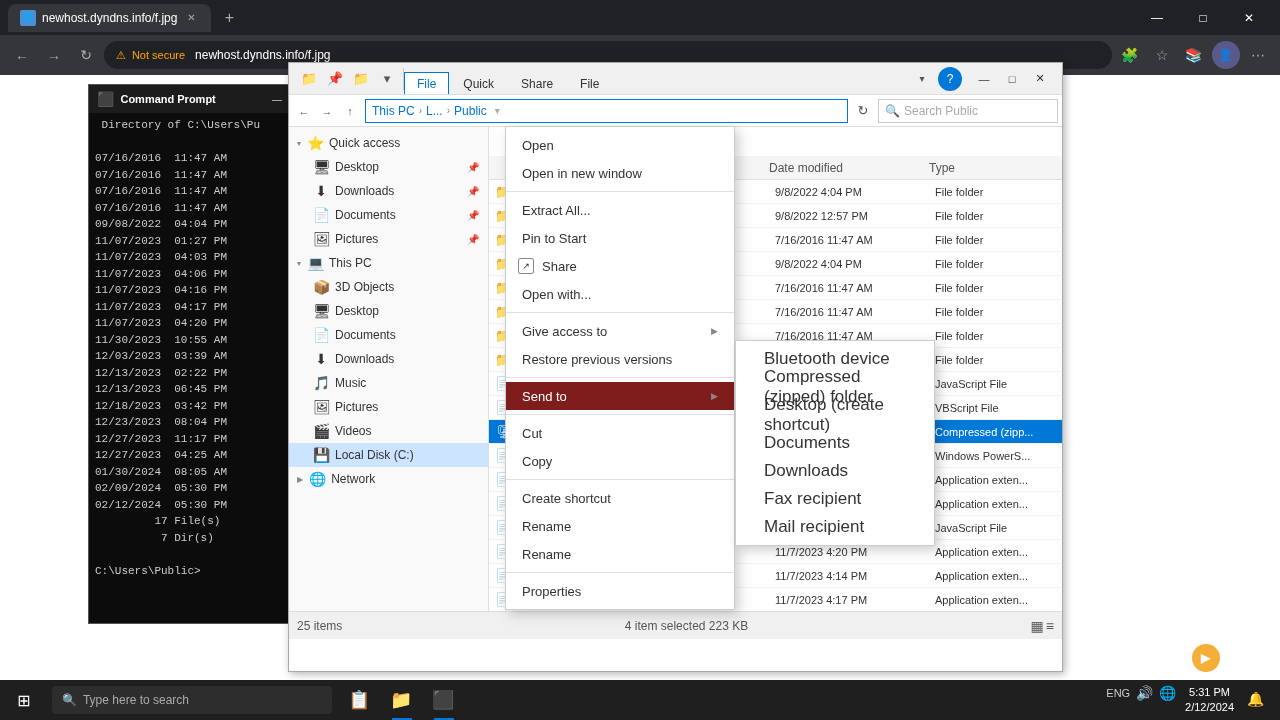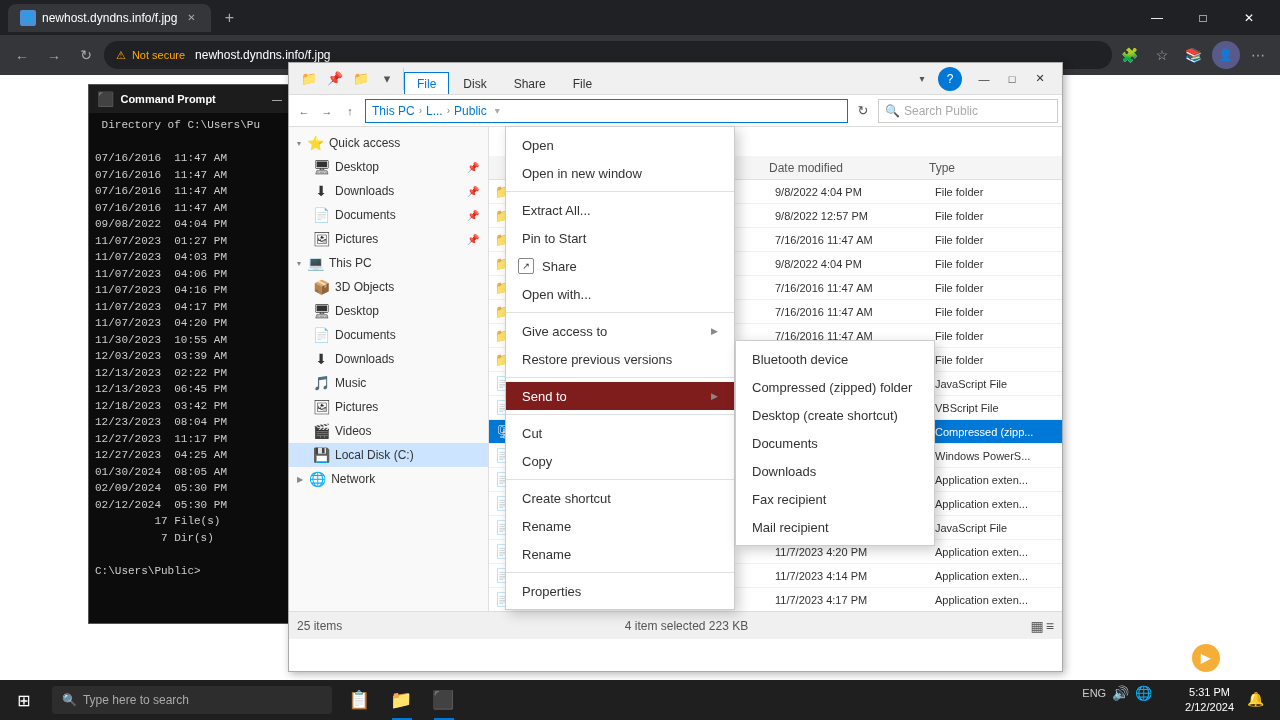--- a/index.html
+++ b/index.html
@@ -85,21 +85,20 @@
       display: flex;
       align-items: flex-start;
       gap: 8px;
       padding-right: 10px;
       color: white;
       font-size: 11px;
     }
     .taskbar-time {
       text-align: center;
       line-height: 1.4;
-      margin-left: 24px;
     }
     .taskbar-icons {
       display: flex;
       align-items: center;
       gap: 6px;
     }
     .notification-icon {
       width: 28px;
       height: 28px;
       display: flex;
@@ -590,22 +589,22 @@
     
     .sub-context-menu {
       position: absolute;
       top: 340px;
       left: 735px;
       width: 200px;
       background: white;
       border: 1px solid #ccc;
       box-shadow: 4px 4px 12px rgba(0,0,0,0.2);
       z-index: 501;
-      padding: 4px 0;
-      font-size: 13px;
+      padding: 4px 12px;
+      font-size: 17px;
     }
 
     
     .anyrun-logo {
       position: absolute;
       bottom: 48px;
       right: 10px;
       color: white;
       font-size: 20px;
       font-weight: bold;
@@ -708,21 +707,21 @@
 
     <div class="explorer-titlebar">
       <div class="ribbon-quick">
         <div class="ribbon-qbtn">📁</div>
         <div class="ribbon-qbtn">📌</div>
         <div class="ribbon-qbtn">📁</div>
         <div class="ribbon-qbtn">▾</div>
       </div>
       <div class="ribbon-tabs">
         <div class="ribbon-tab active">File</div>
-        <div class="ribbon-tab">Disk</div>
+        <div class="ribbon-tab">Quick</div>
         <div class="ribbon-tab">Share</div>
         <div class="ribbon-tab">File</div>
       </div>
       <div class="ribbon-expand">▾</div>
       <div style="margin-left:4px;width:24px;height:24px;display:flex;align-items:center;justify-content:center;background:#0078d7;border-radius:50%;color:white;font-size:12px;">?</div>
       <div class="explorer-winbtns" style="margin-left:8px;">
         <div class="exp-btn">—</div>
         <div class="exp-btn">□</div>
         <div class="exp-btn close">✕</div>
       </div>

